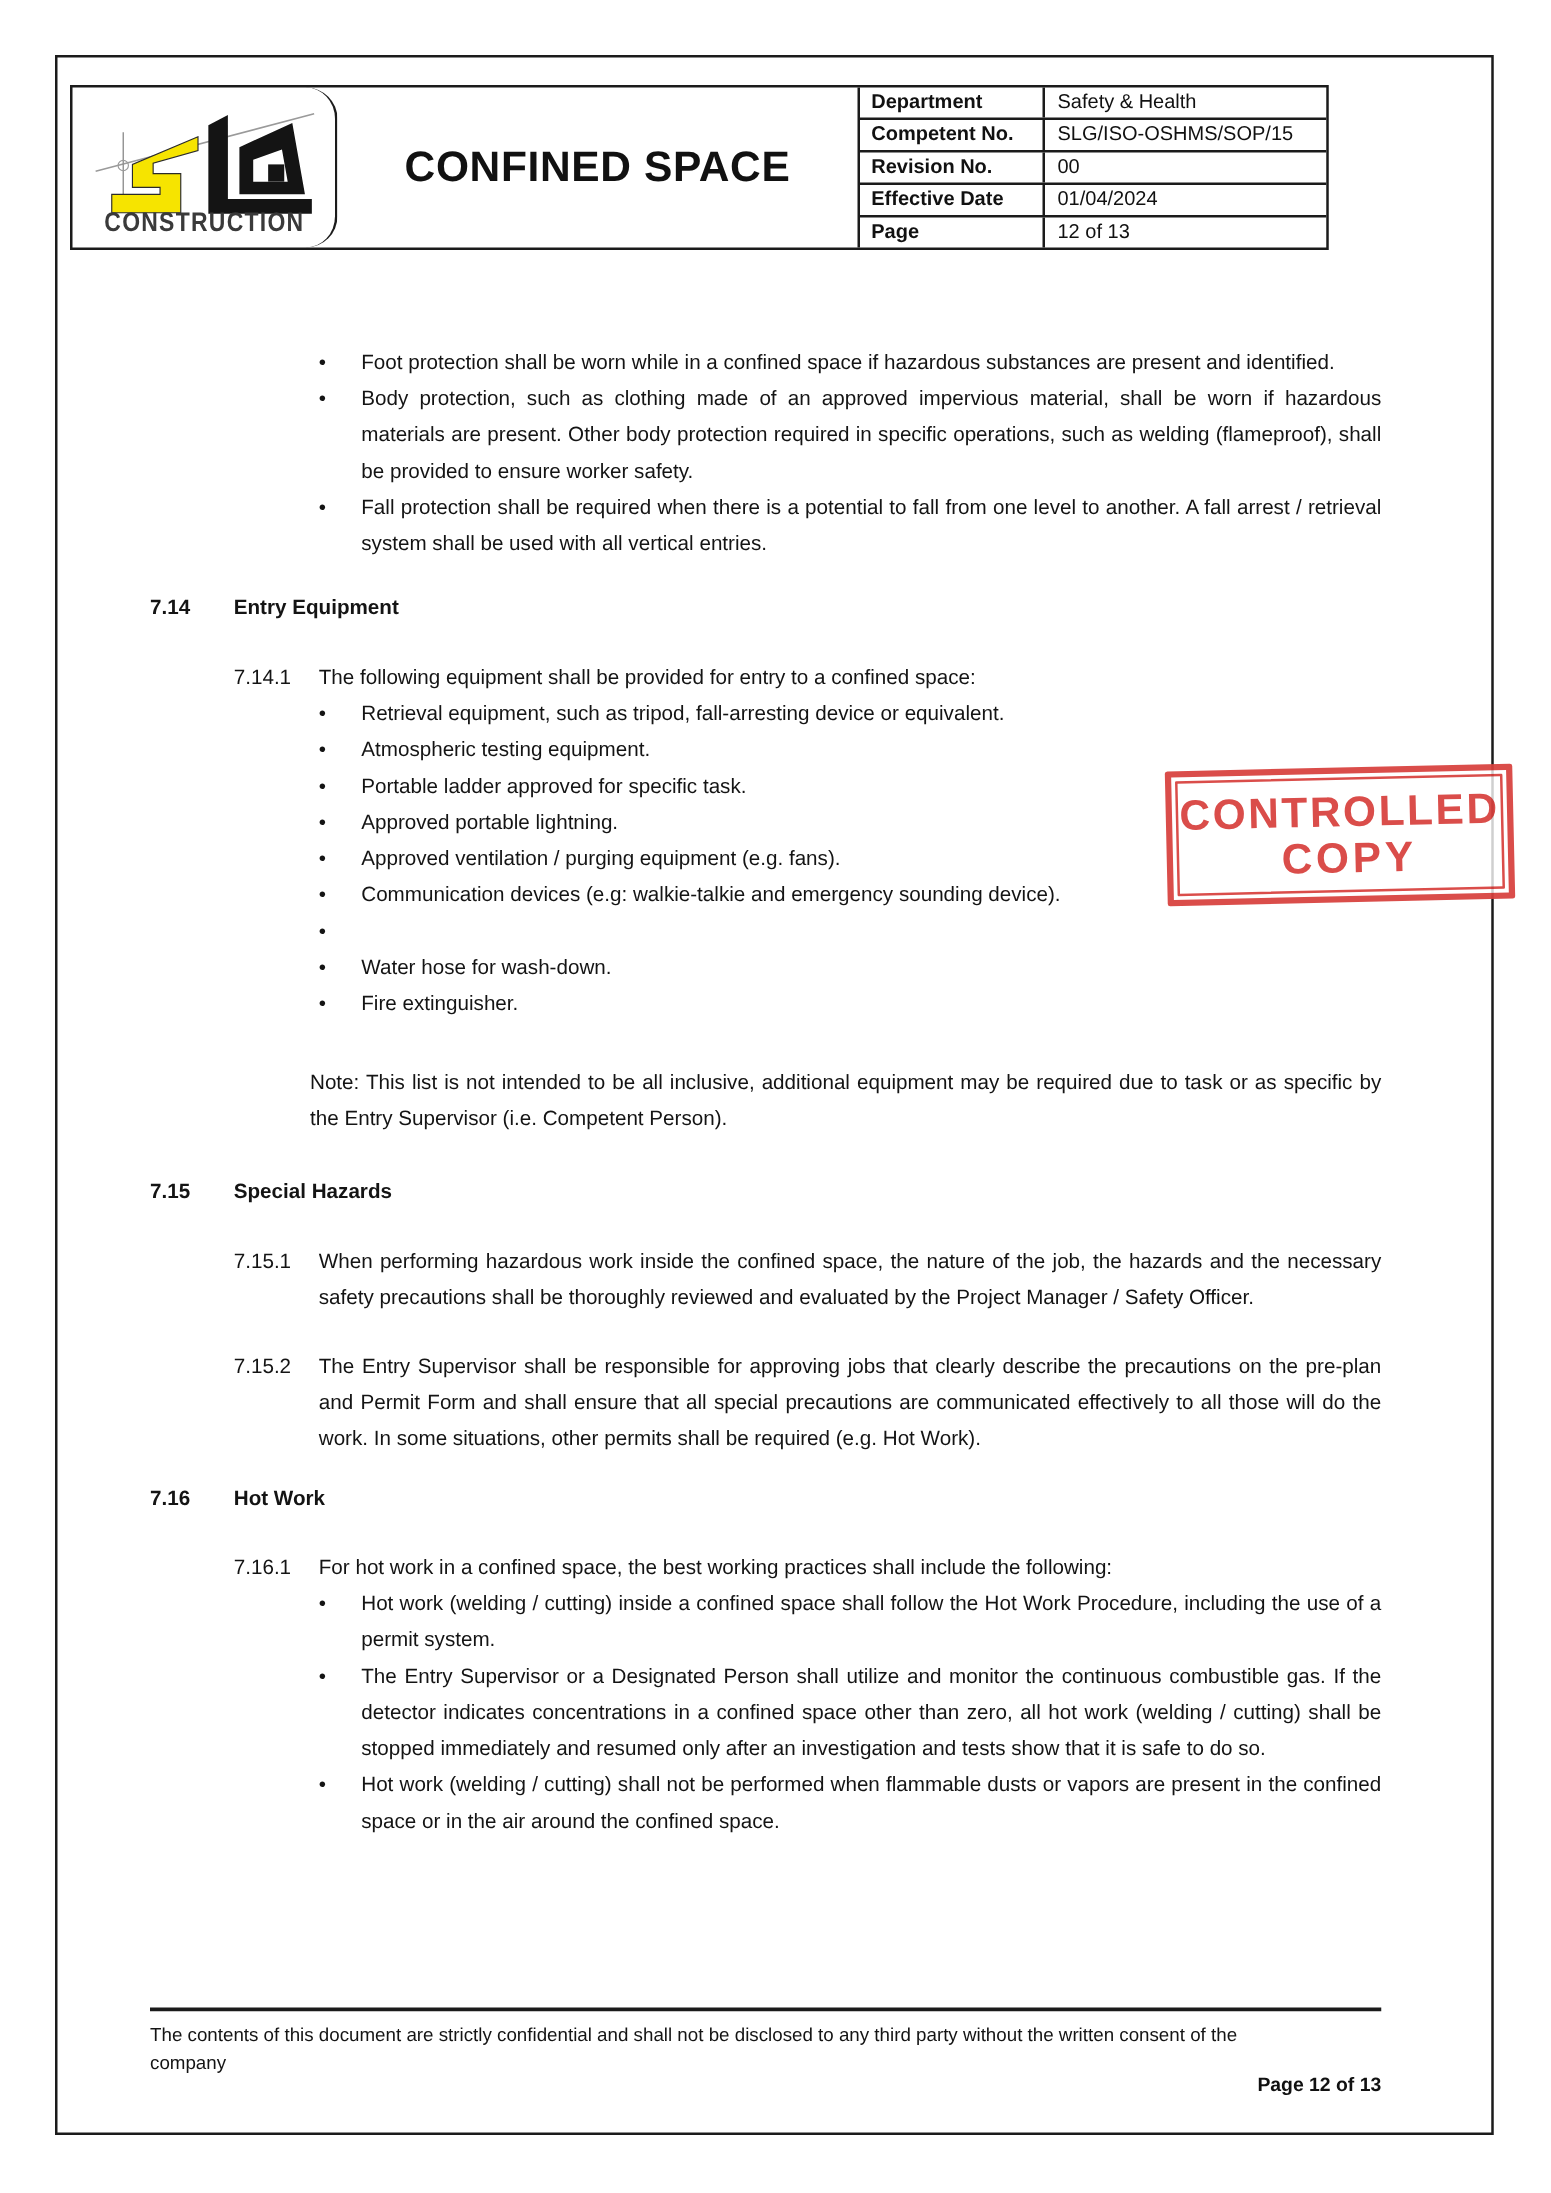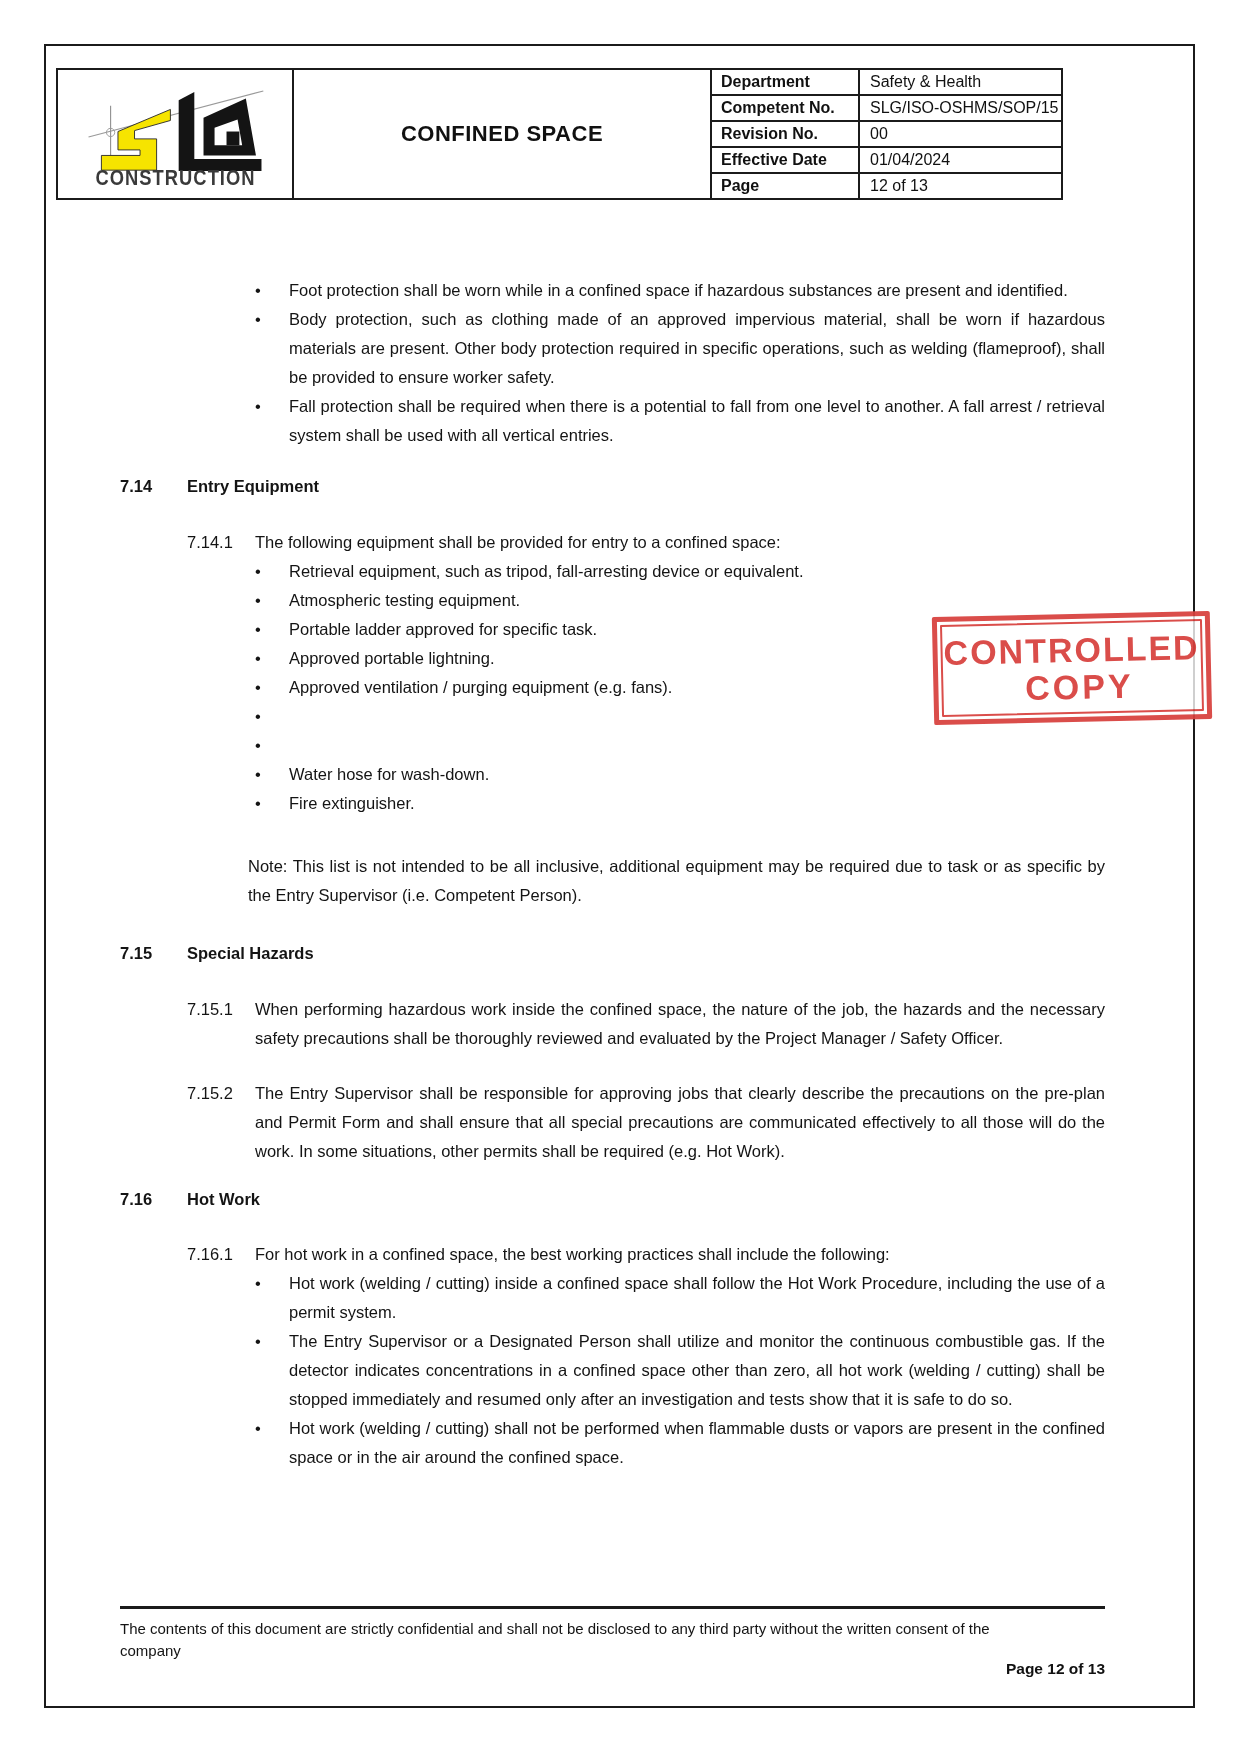--- a/index.html
+++ b/index.html
@@ -21,36 +21,37 @@
   }
 
   
   .header-table {
     position: absolute; left: 56px; top: 68px;
     width: 1007px; height: 132px;
     border: 2px solid #1b1b1b; box-sizing: border-box;
     display: flex; background: #fff; z-index: 2;
   }
   .logo-cell {
-    width: 236px; flex: none;
+    width: 212px; flex: none;
     border-right: 2px solid #1b1b1b; box-sizing: border-box;
     display: flex; flex-direction: column; align-items: center; justify-content: center;
     overflow: hidden;
+    border-radius: 25px;
   }
   .logo-word {
     margin-top: -4px;
     font-size: 18px; font-weight: bold; letter-spacing: 1px;
     color: #3a3a3a; transform: scaleY(1.2) scaleX(1.02);
     white-space: nowrap;
   }
   .title-cell {
     width: 418px; flex: none;
     border-right: 2px solid #1b1b1b; box-sizing: border-box;
     display: flex; align-items: center; justify-content: center;
-    font-weight: bold; font-size: 22px; letter-spacing: 0.5px;
+    font-weight: bold; font-size: 34px; letter-spacing: 0.5px;
   }
   .meta-cell { flex: 1; display: flex; flex-direction: column; }
   .meta-row { flex: 1; display: flex; border-bottom: 2px solid #1b1b1b; box-sizing: border-box; }
   .meta-row:last-child { border-bottom: none; }
   .meta-label {
     width: 148px; flex: none; box-sizing: border-box;
     border-right: 2px solid #1b1b1b;
     font-weight: bold; font-size: 16px;
     padding-left: 9px; display: flex; align-items: center;
   }
@@ -201,20 +202,21 @@
     <div class="li">
       <span class="dot">•</span>
       <span class="txt">Approved portable lightning.</span>
     </div>
     <div class="li">
       <span class="dot">•</span>
       <span class="txt">Approved ventilation / purging equipment (e.g. fans).</span>
     </div>
     <div class="li">
       <span class="dot">•</span>
+      <span class="txt">Communication devices (e.g: walkie-talkie and emergency sounding device).</span>
     </div>
     <div class="li">
       <span class="dot">•</span>
     </div>
     <div class="li">
       <span class="dot">•</span>
       <span class="txt">Water hose for wash-down.</span>
     </div>
     <div class="li">
       <span class="dot">•</span>

